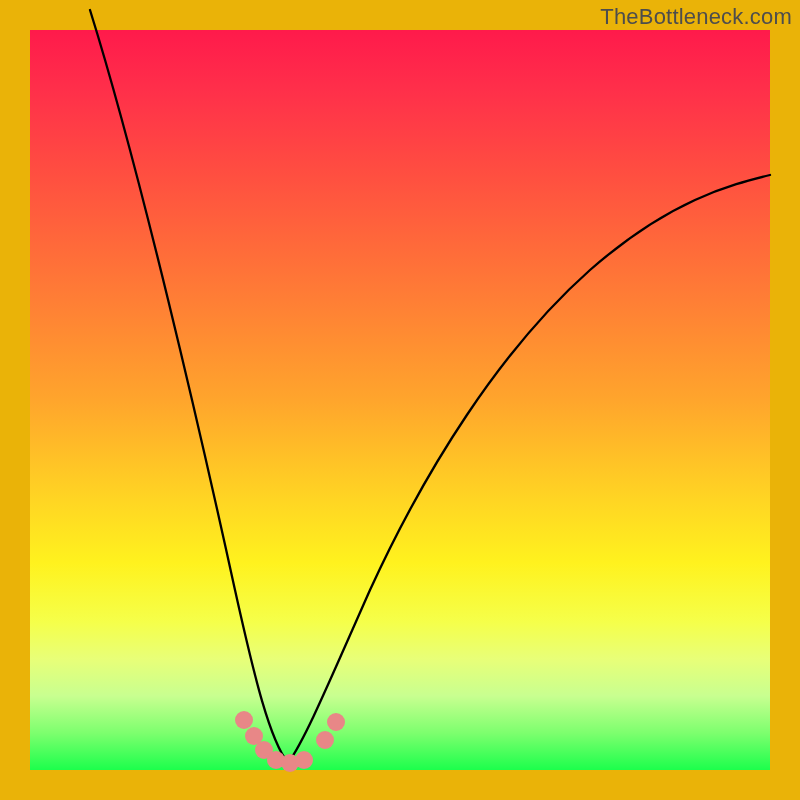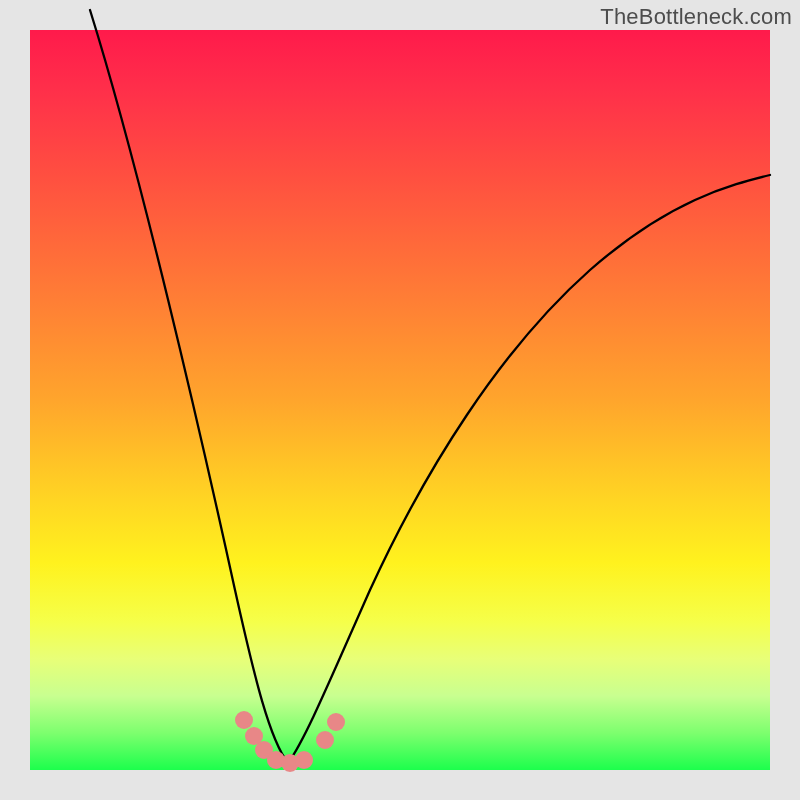--- a/index.html
+++ b/index.html
@@ -7,21 +7,21 @@
     padding: 0;
     width: 800px;
     height: 800px;
     background: #000;
     font-family: Arial, Helvetica, sans-serif;
   }
   .stage {
     position: relative;
     width: 800px;
     height: 800px;
-    background: #e5e5e5;
+    background: #eab308;
   }
   .plot {
     position: absolute;
     left: 30px;
     top: 30px;
     width: 740px;
     height: 740px;
     
     background: linear-gradient(
       to bottom,

